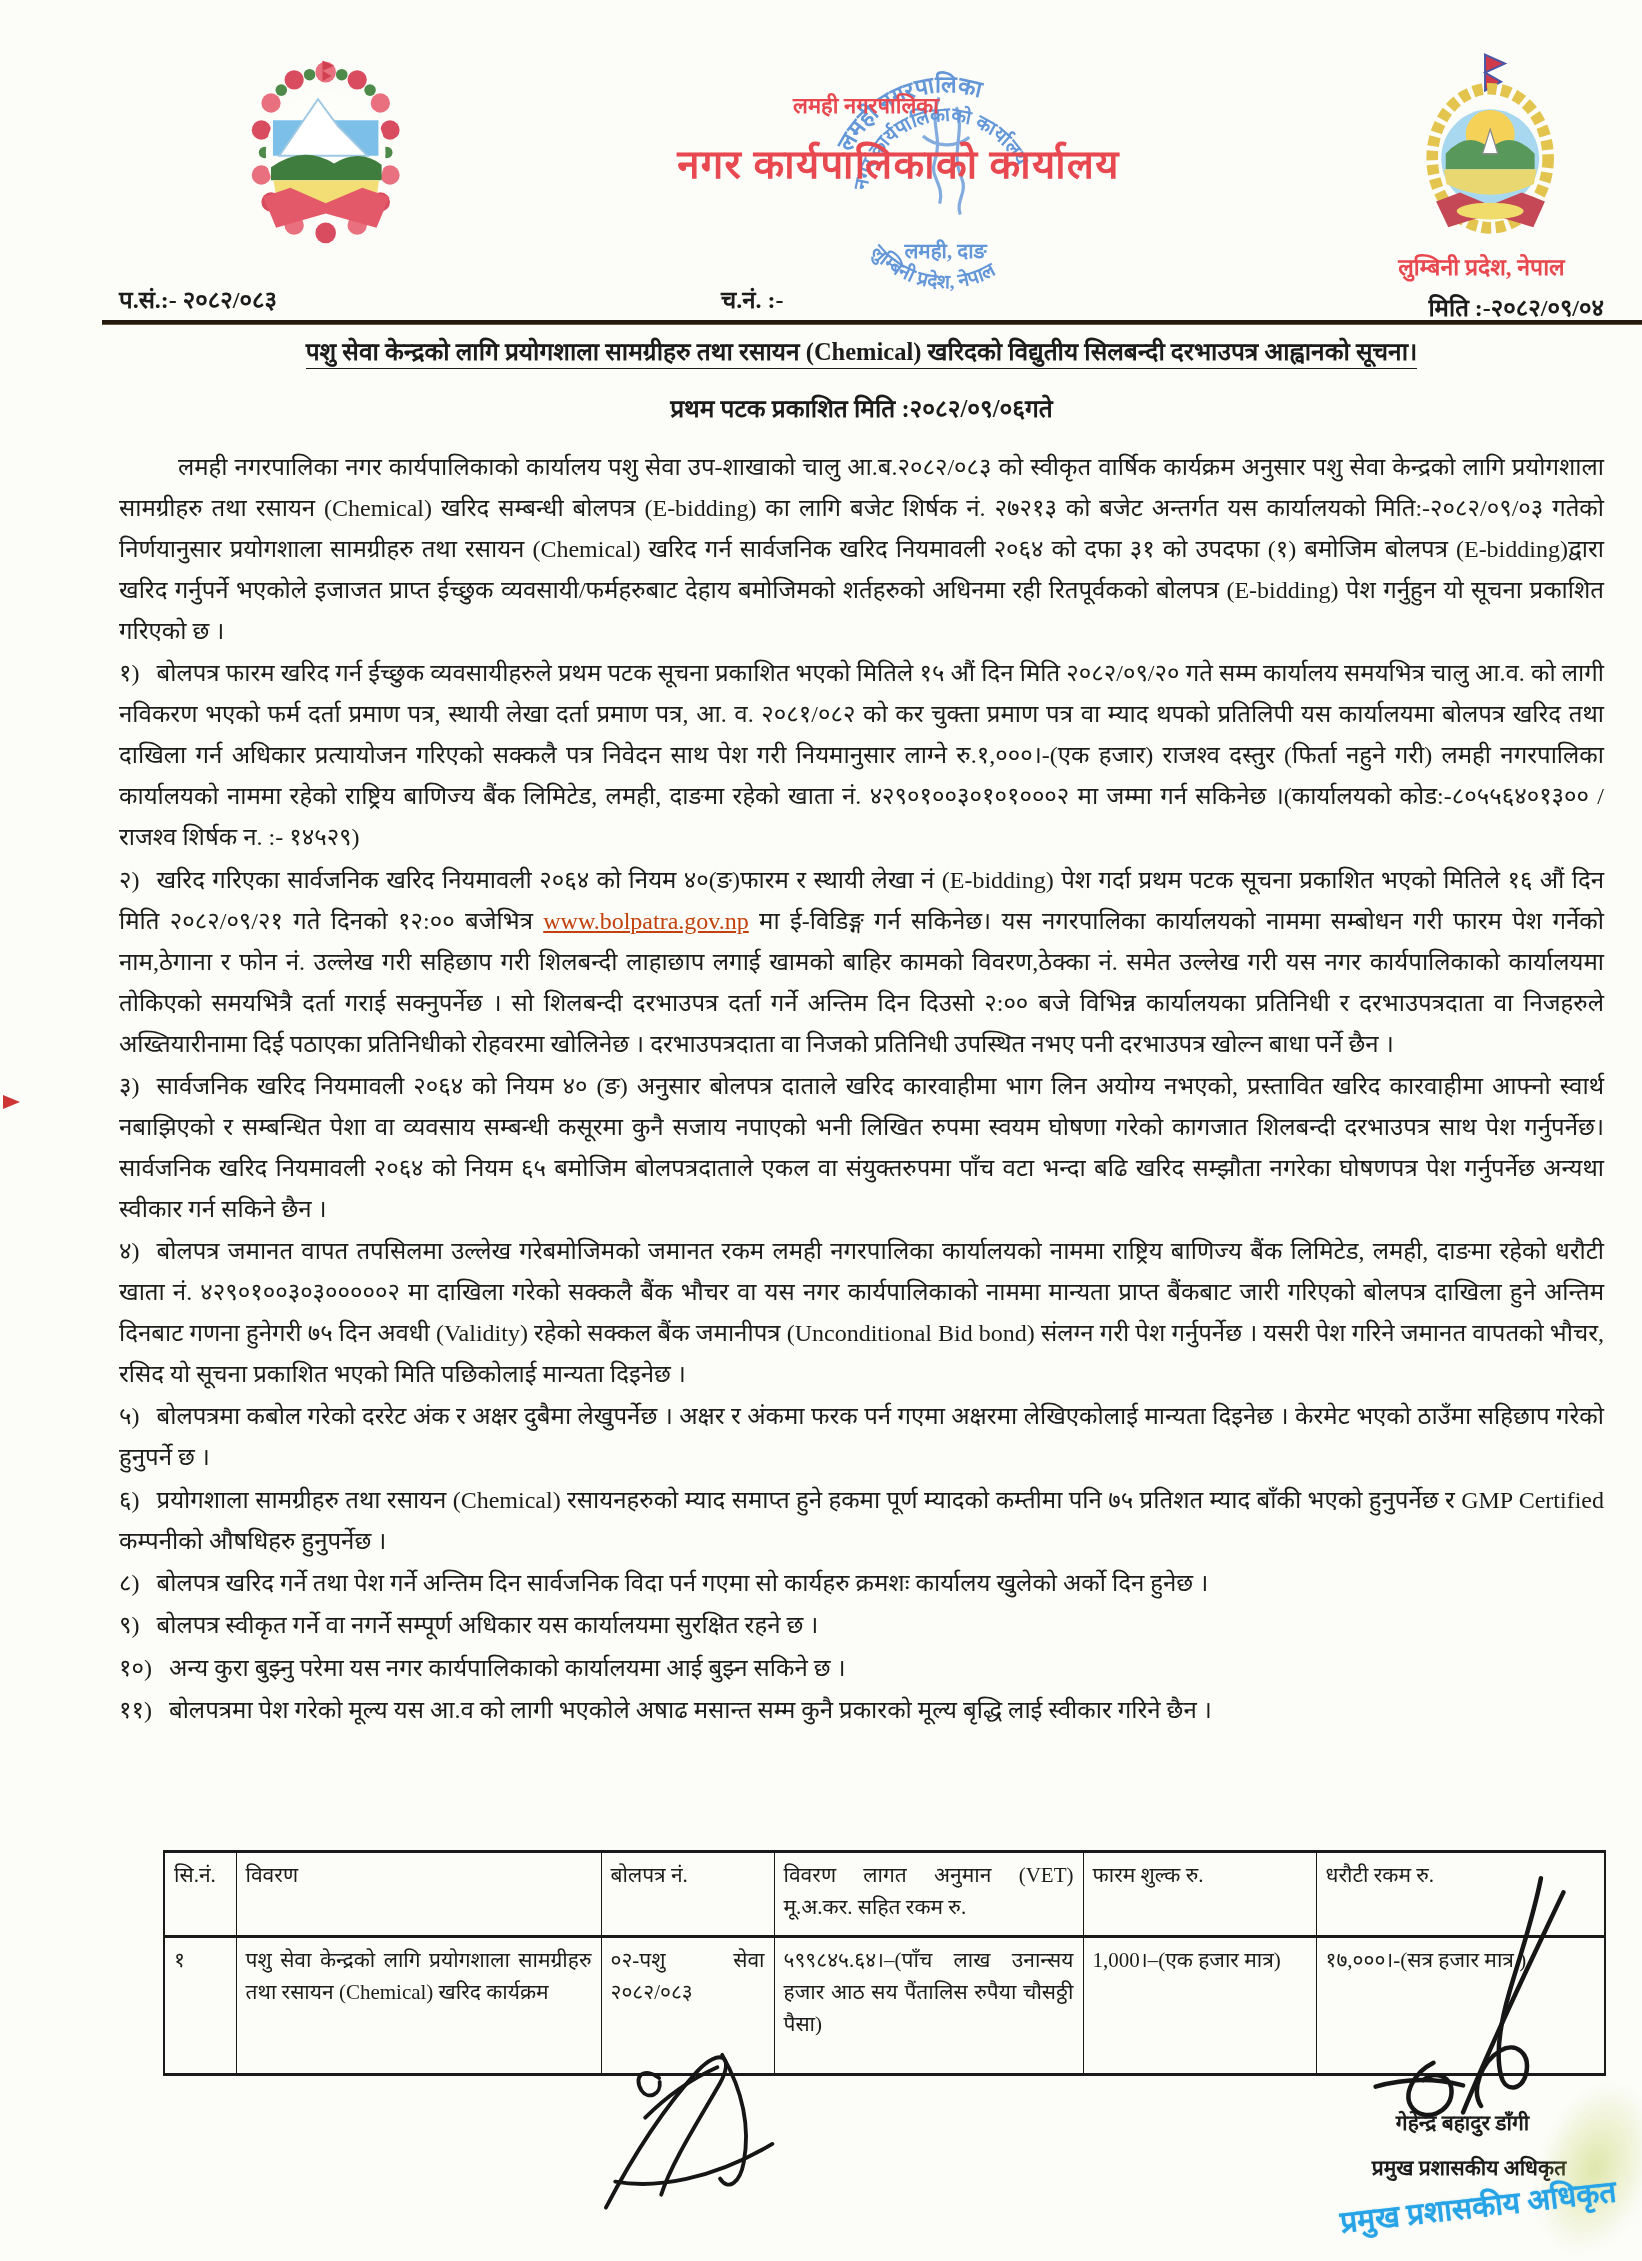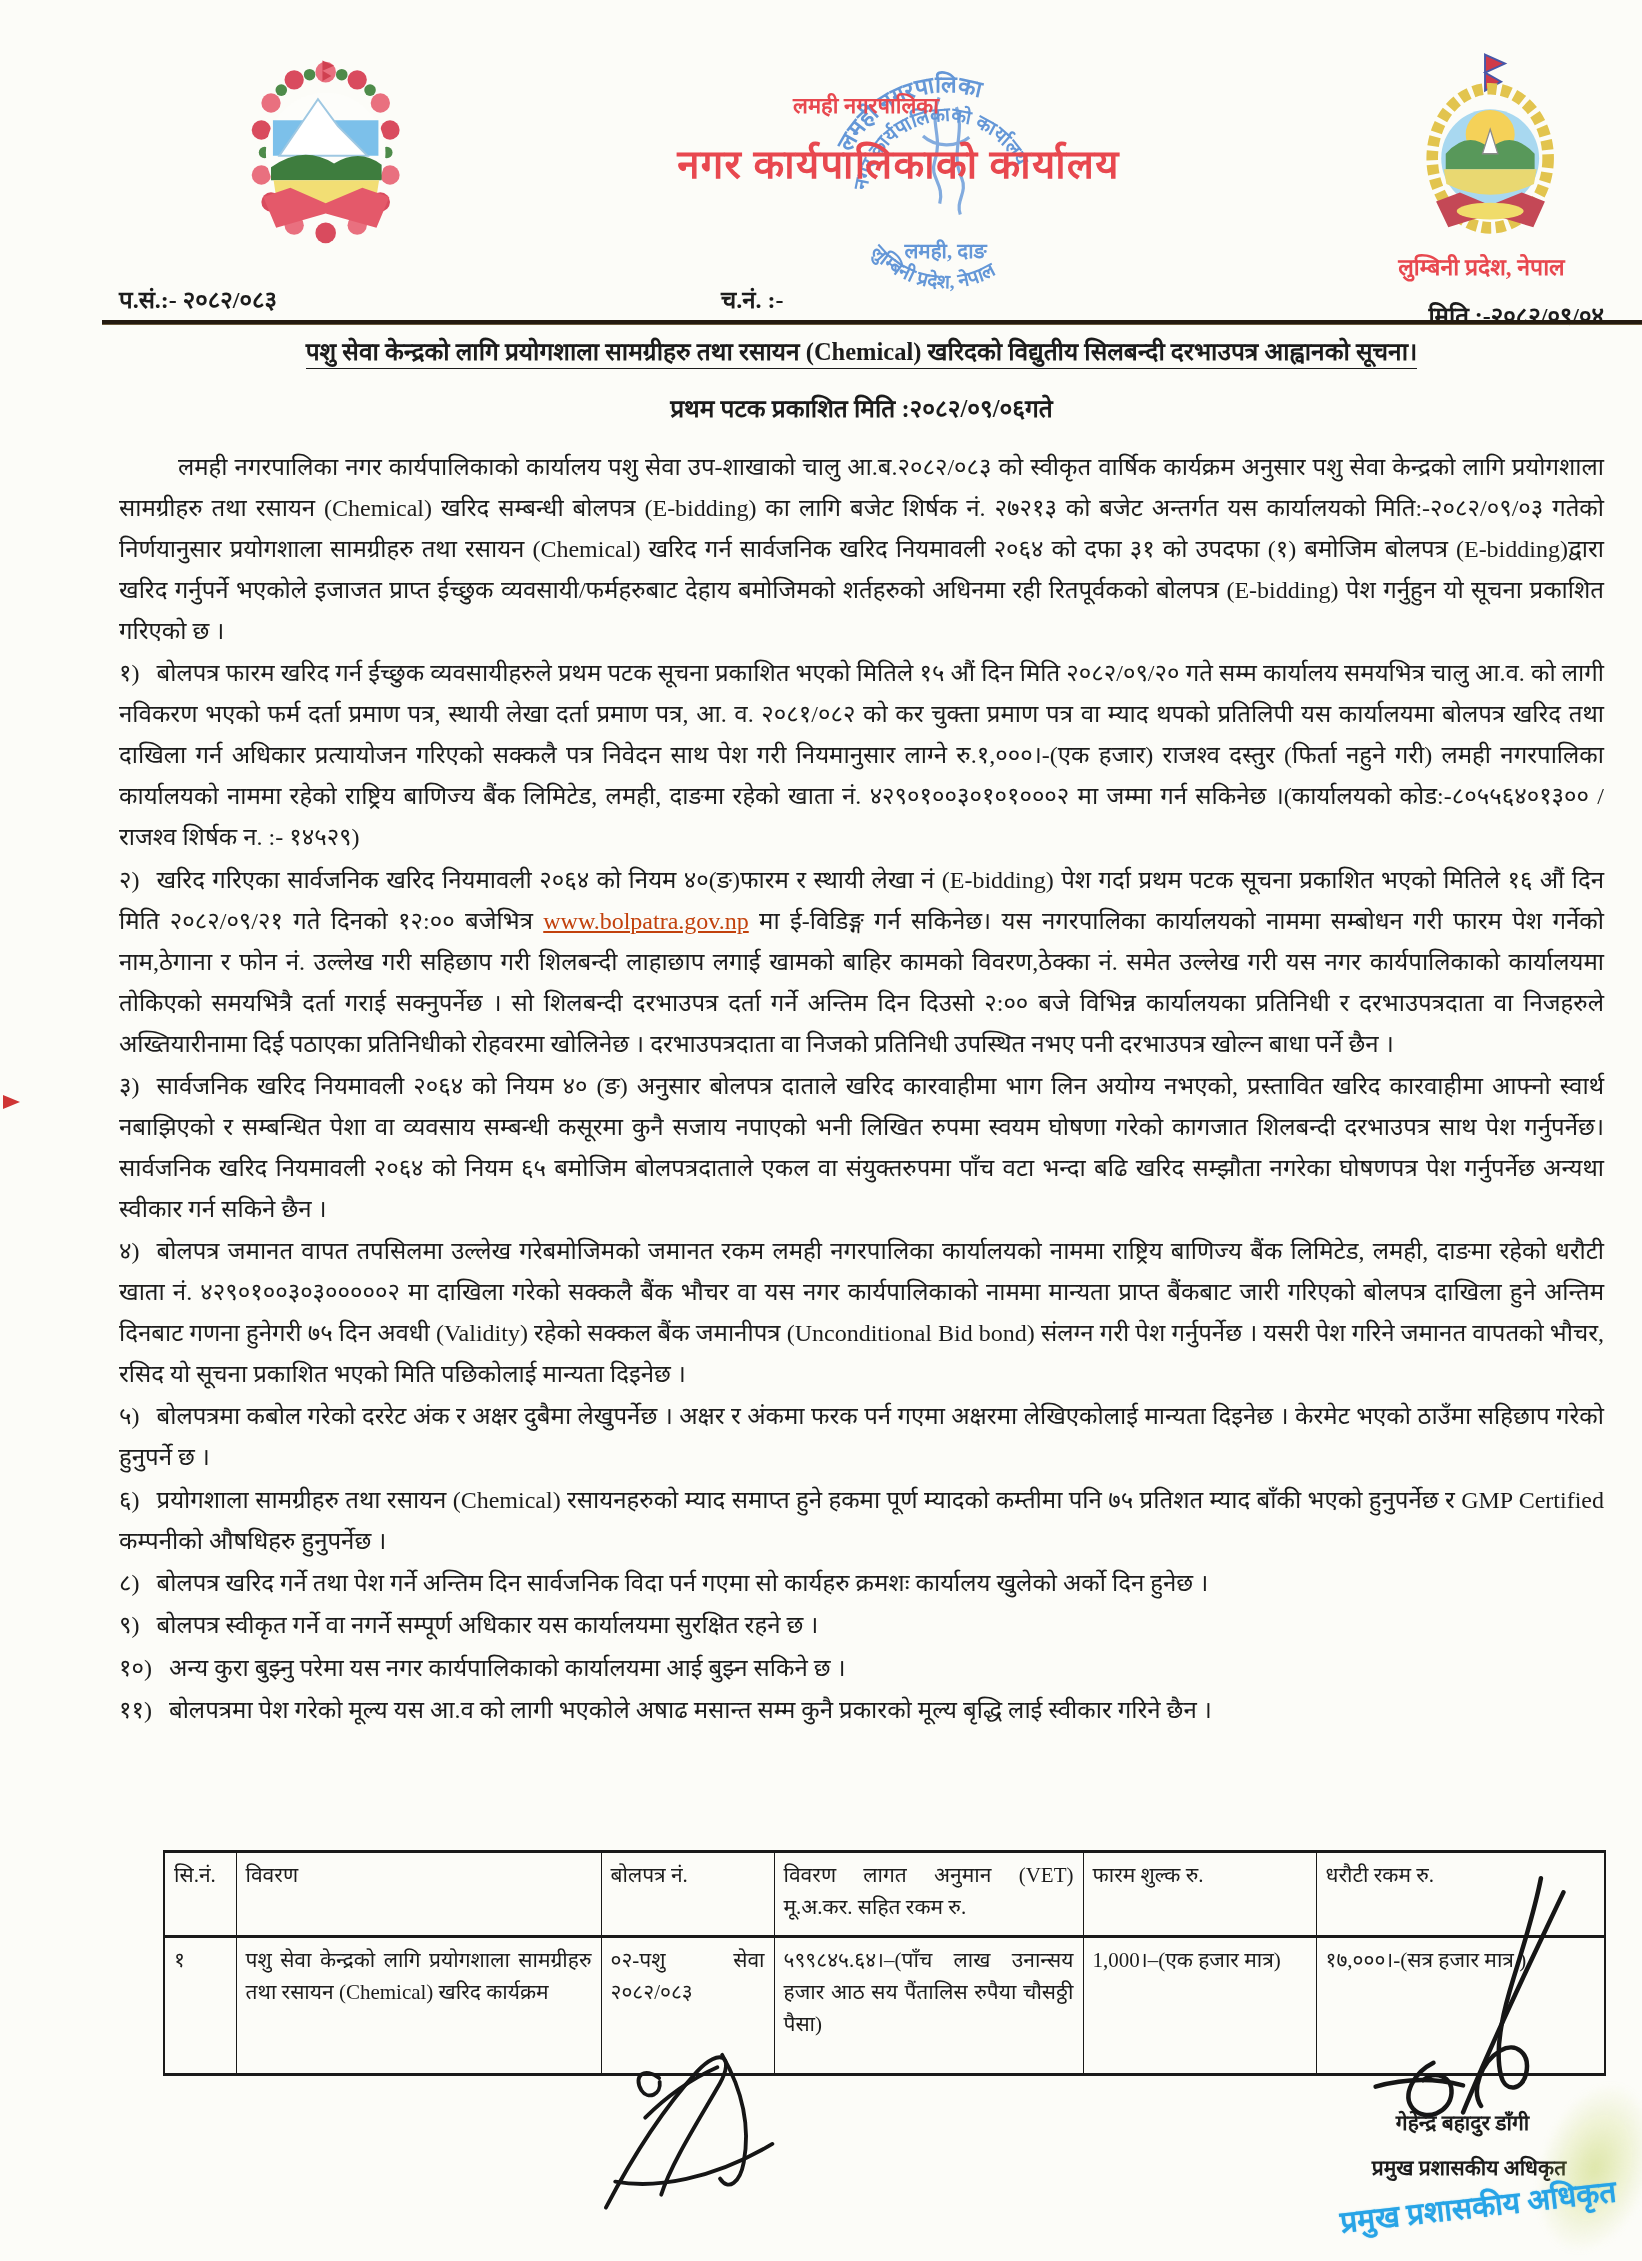--- a/index.html
+++ b/index.html
@@ -24,21 +24,21 @@
     letter-spacing:1.3px;
   }
   .province{
     position:absolute;left:1340px;top:250px;width:283px;
     text-align:center;font-size:23px;font-weight:bold;color:#e8484f;
   }
   .ref-line{position:absolute;left:119px;top:282px;width:1485px;height:33px;
     font-size:24px;font-weight:600;}
   .ref-left{position:absolute;left:0;top:0;}
   .ref-center{position:absolute;left:602px;top:0;}
-  .ref-right{position:absolute;right:0;top:16px;}
+  .ref-right{position:absolute;right:0;top:8px;}
   .hrule{position:absolute;left:102px;top:320px;width:1540px;height:3.9px;
     background:#241a10;border-bottom:0.6px solid #6b5a3d;}
   .notice-title{
     position:absolute;left:119px;top:334px;width:1485px;
     text-align:center;font-size:24.5px;font-weight:bold;
   }
   .notice-title span{border-bottom:1.9px solid #1c1c1c;padding-bottom:2.6px;}
   .published{
     position:absolute;left:119px;top:372px;width:1485px;
     text-align:center;font-size:24.5px;font-weight:bold;margin-top:19px;

